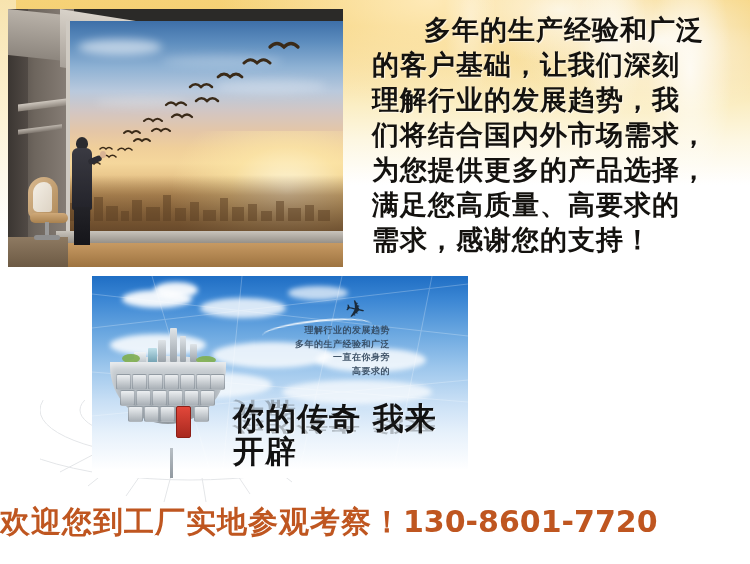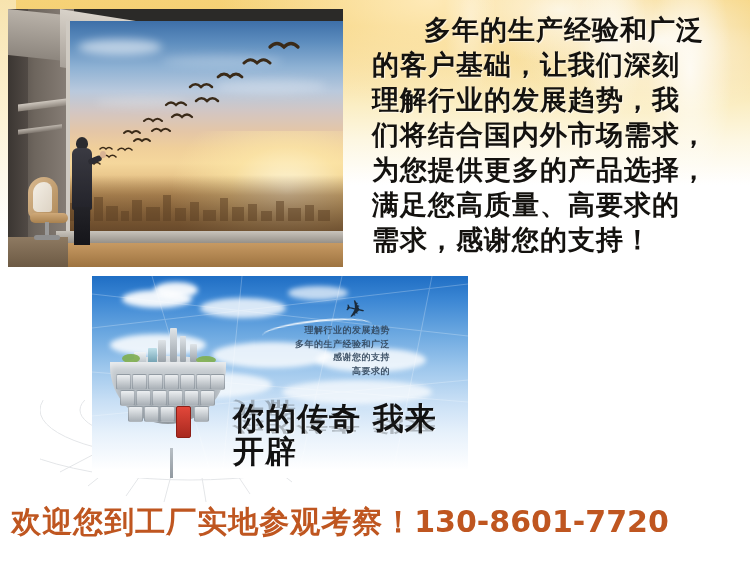--- a/index.html
+++ b/index.html
@@ -146,21 +146,21 @@
   .greenpatch{position:absolute;border-radius:50%;background:#7fae4f;opacity:.9;}
   .tower{position:absolute;background:linear-gradient(to bottom,#dfe4e8,#9aa2a9);border-radius:1px;}
   .globe-stem{position:absolute;left:62px;top:120px;width:3px;height:36px;
     background:linear-gradient(to bottom,#b8bfc5,#8a9299);}
 
   
   .world-grid{position:absolute;left:40px;top:400px;width:470px;height:150px;opacity:.5;pointer-events:none;}
 
   
   .bottom-line{
-    position:absolute;left:0;top:503px;width:680px;text-align:center;
+    position:absolute;left:0;top:503px;width:680px;text-align:left;
     color:#bf5620;font-size:30px;line-height:38px;font-weight:700;letter-spacing:1px;
     font-family:"DejaVu Sans","Liberation Sans",sans-serif;
     text-shadow:1px 1px 1px rgba(255,255,255,.8);
   }
   .bottom-line .phone{letter-spacing:0px;}
 </style>
 </head>
 <body>
 
 <div id="page">
@@ -305,21 +305,21 @@
     <div class="cloud" style="left:224px;top:72px;width:110px;height:24px;opacity:.8;"></div>
     <div class="cloud" style="left:40px;top:96px;width:140px;height:26px;opacity:.75;"></div>
     <div class="cloud" style="left:190px;top:104px;width:150px;height:24px;opacity:.7;"></div>
 
     <div class="p2-trail"></div>
     <div class="p2-plane">✈</div>
 
     <div class="p2-poem">
       <div>理解行业的发展趋势</div>
       <div>多年的生产经验和广泛</div>
-      <div>感谢您的支持</div>
+      <div>一直在你身旁</div>
       <div>高要求的</div>
     </div>
 
     <div class="globe">
       <div class="globe-top"></div>
 
       <div class="tower" style="left:62px;top:0px;width:7px;height:34px;"></div>
       <div class="tower" style="left:72px;top:8px;width:6px;height:26px;"></div>
       <div class="tower" style="left:50px;top:12px;width:8px;height:22px;"></div>
       <div class="tower" style="left:82px;top:16px;width:7px;height:18px;"></div>

